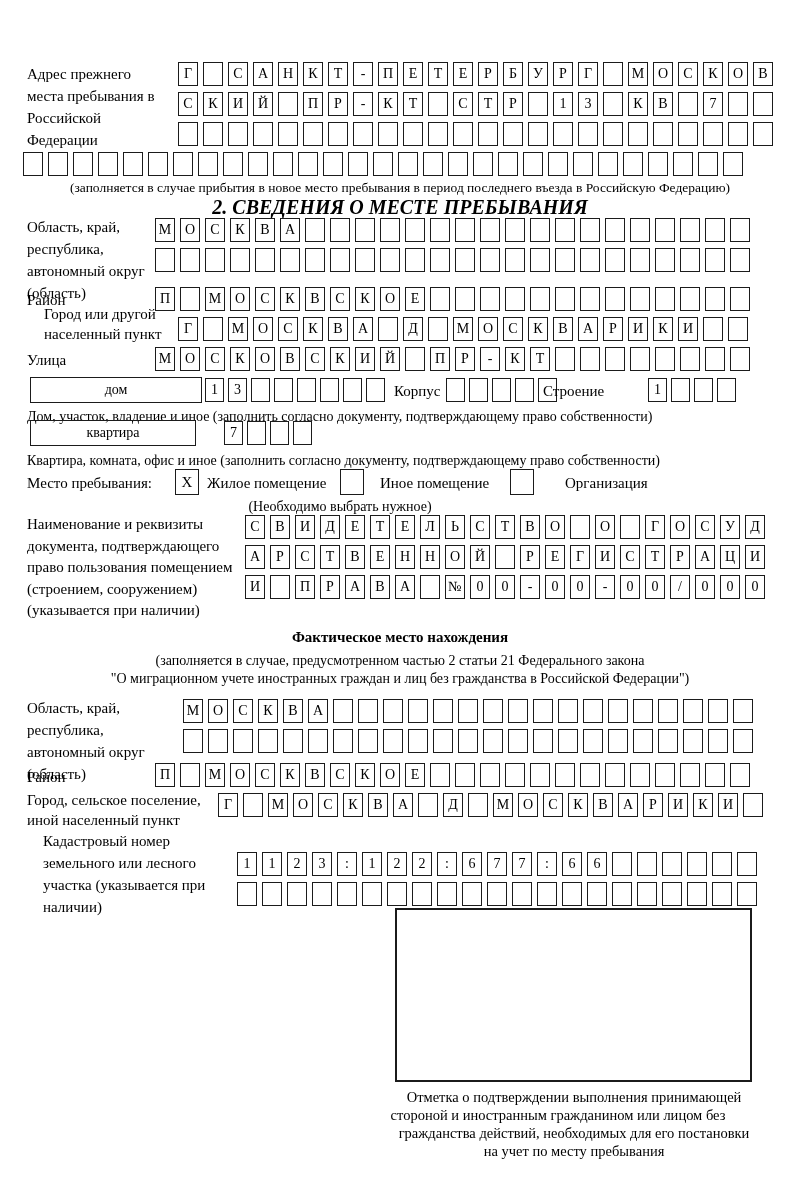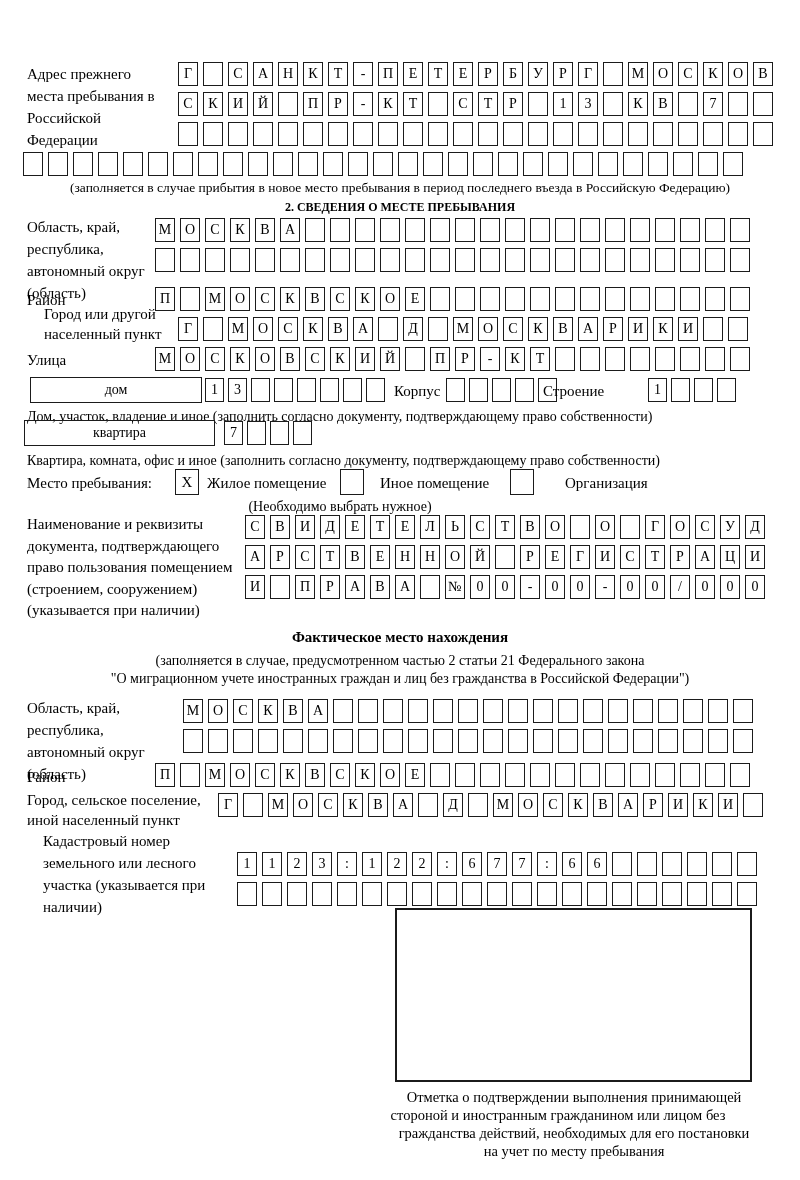--- a/index.html
+++ b/index.html
@@ -141,21 +141,21 @@
       <span class="cell"></span>
       <span class="cell"></span>
       <span class="cell"></span>
       <span class="cell"></span>
       <span class="cell"></span>
       <span class="cell"></span>
       <span class="cell"></span>
     </div>
   <div class="abs note center" style="top:179px;">(заполняется в случае прибытия в новое место пребывания в период последнего въезда в Российскую Федерацию)</div>
 
-  <div class="abs lbl bold center" style="top:196px; font-size:12px;">2. СВЕДЕНИЯ О МЕСТЕ ПРЕБЫВАНИЯ</div>
+  <div class="abs lbl bold center" style="top:196px; font-size:20px;font-style:italic;">2. СВЕДЕНИЯ О МЕСТЕ ПРЕБЫВАНИЯ</div>
 
   <div class="abs lbl" style="left:27px; top:216px; width:130px;">Область, край, республика, автономный округ (область)</div>
   <div class="abs boxrow" style="left:155px; top:218px;">
       <span class="cell">М</span>
       <span class="cell">О</span>
       <span class="cell">С</span>
       <span class="cell">К</span>
       <span class="cell">В</span>
       <span class="cell">А</span>
       <span class="cell"></span>
@@ -308,21 +308,21 @@
     </div>
   <div class="abs lbl" style="left:543px; top:380px;">Строение</div>
   <div class="abs boxrow sm" style="left:648px; top:378px;">
       <span class="cell">1</span>
       <span class="cell"></span>
       <span class="cell"></span>
       <span class="cell"></span>
     </div>
   <div class="abs note" style="left:27px; top:408px; font-size:14px;">Дом, участок, владение и иное (заполнить согласно документу, подтверждающему право собственности)</div>
 
-  <div class="abs wide-label-box" style="left:24px; top:420px; width:191px;">квартира</div>
+  <div class="abs wide-label-box" style="left:30px; top:420px; width:166px;">квартира</div>
   <div class="abs boxrow sm" style="left:224px; top:421px;">
       <span class="cell">7</span>
       <span class="cell"></span>
       <span class="cell"></span>
       <span class="cell"></span>
     </div>
   <div class="abs note" style="left:27px; top:452px; font-size:14px;">Квартира, комната, офис и иное (заполнить согласно документу, подтверждающему право собственности)</div>
 
   <div class="abs lbl" style="left:27px; top:472px;text-align:right;">Место пребывания:</div>
   <div class="abs checkcell" style="left:175px; top:469px;">X</div>

